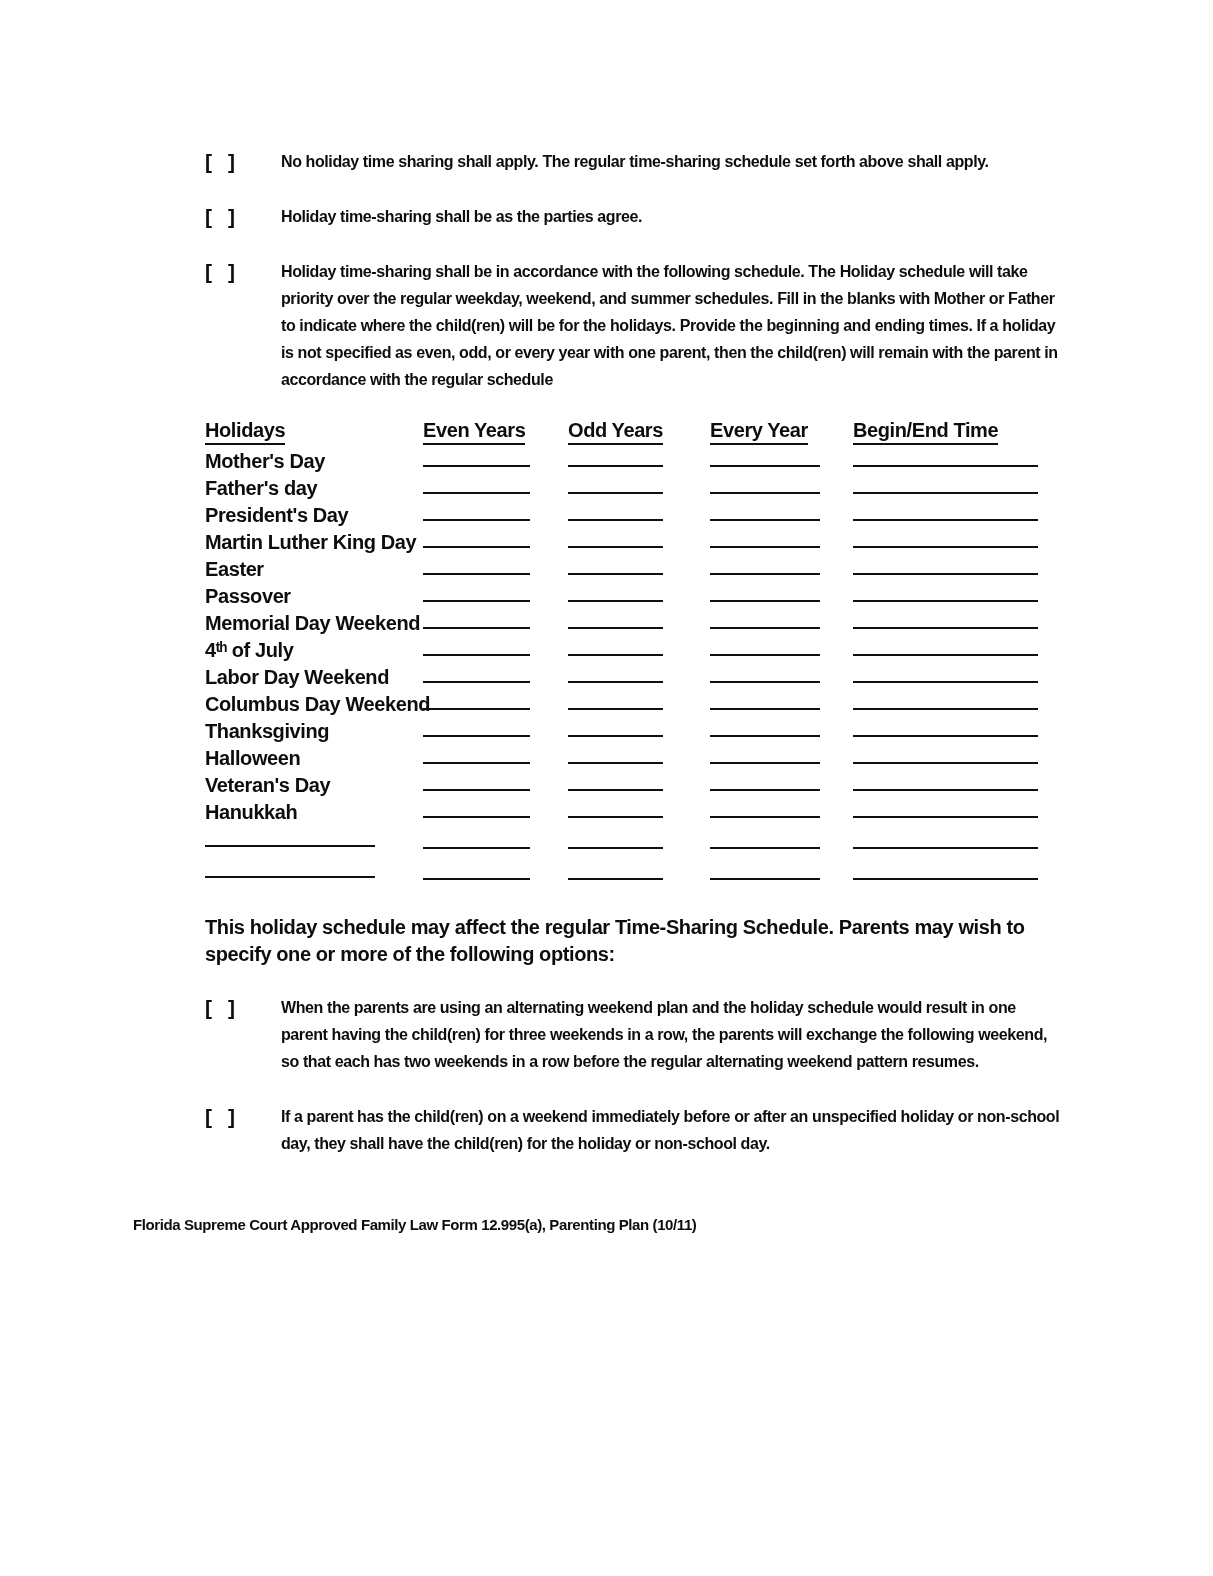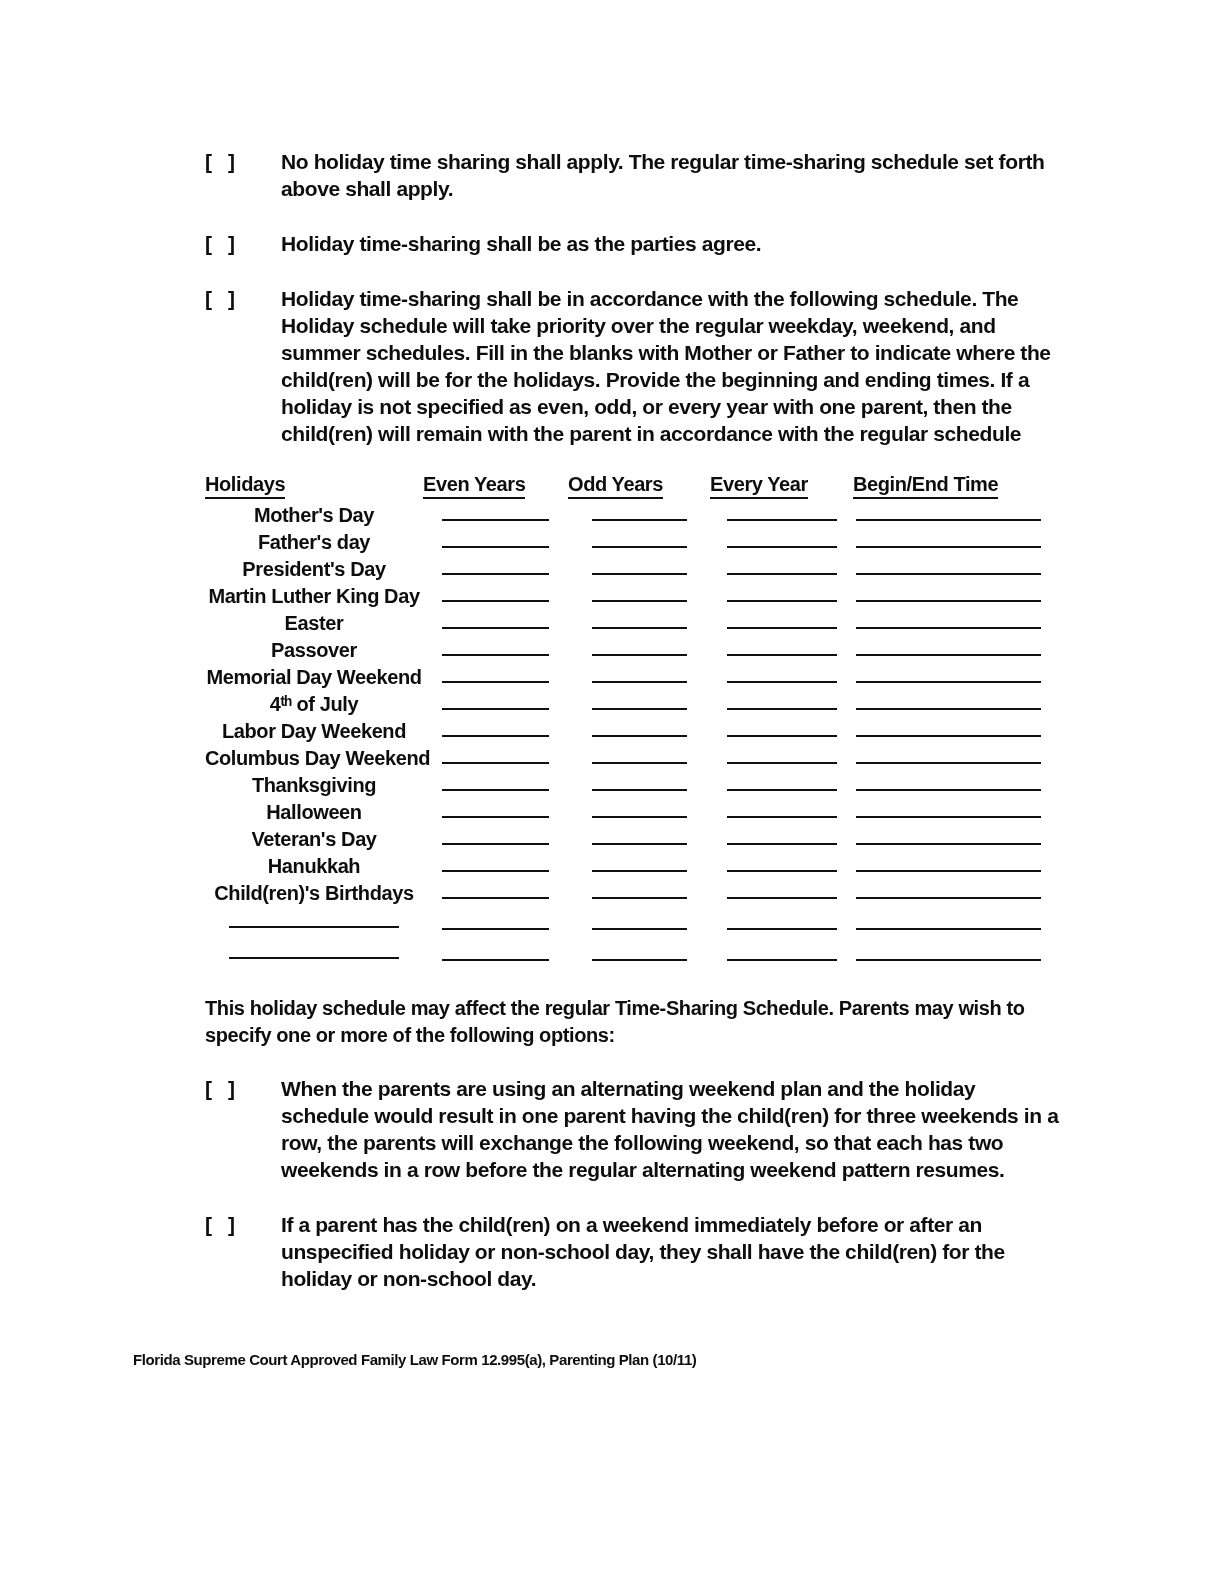--- a/index.html
+++ b/index.html
@@ -30,30 +30,29 @@
   .cb {
     flex: 0 0 76px;
     font-size: 21px;
     line-height: 27px;
     white-space: pre;
   }
   .opttext {
     margin: 0;
     flex: 1;
     max-width: 790px;
-    font-size: 21px;
+    font-size: 16px;
     line-height: 27px;
   }
   
   .holtable { margin: 25px 0 0 205px; }
   .thead, .trow {
     display: grid;
     grid-template-columns: 218px 145px 142px 143px 190px;
     align-items: end;
-    text-align: center;
   }
   .thead { height: 27px; margin-bottom: 2px; }
   .th {
     display: inline-block;
     justify-self: start;
     font-size: 20px;
     line-height: 24px;
     border-bottom: 2px solid #101010;
     padding-bottom: 1px;
   }
@@ -210,27 +209,20 @@
           <span><span class="bl c3"></span></span>
           <span><span class="bl c4"></span></span>
         </div>
         <div class="trow">
           <span class="tname">Hanukkah</span>
           <span><span class="bl c1"></span></span>
           <span><span class="bl c2"></span></span>
           <span><span class="bl c3"></span></span>
           <span><span class="bl c4"></span></span>
         </div>
-        <div class="trow">
-          <span class="tname">Child(ren)'s Birthdays</span>
-          <span><span class="bl c1"></span></span>
-          <span><span class="bl c2"></span></span>
-          <span><span class="bl c3"></span></span>
-          <span><span class="bl c4"></span></span>
-        </div>
         <div class="trow blank">
           <span class="tname"><span class="bl name-bl"></span></span>
           <span><span class="bl c1"></span></span>
           <span><span class="bl c2"></span></span>
           <span><span class="bl c3"></span></span>
           <span><span class="bl c4"></span></span>
         </div>
         <div class="trow blank">
           <span class="tname"><span class="bl name-bl"></span></span>
           <span><span class="bl c1"></span></span>

